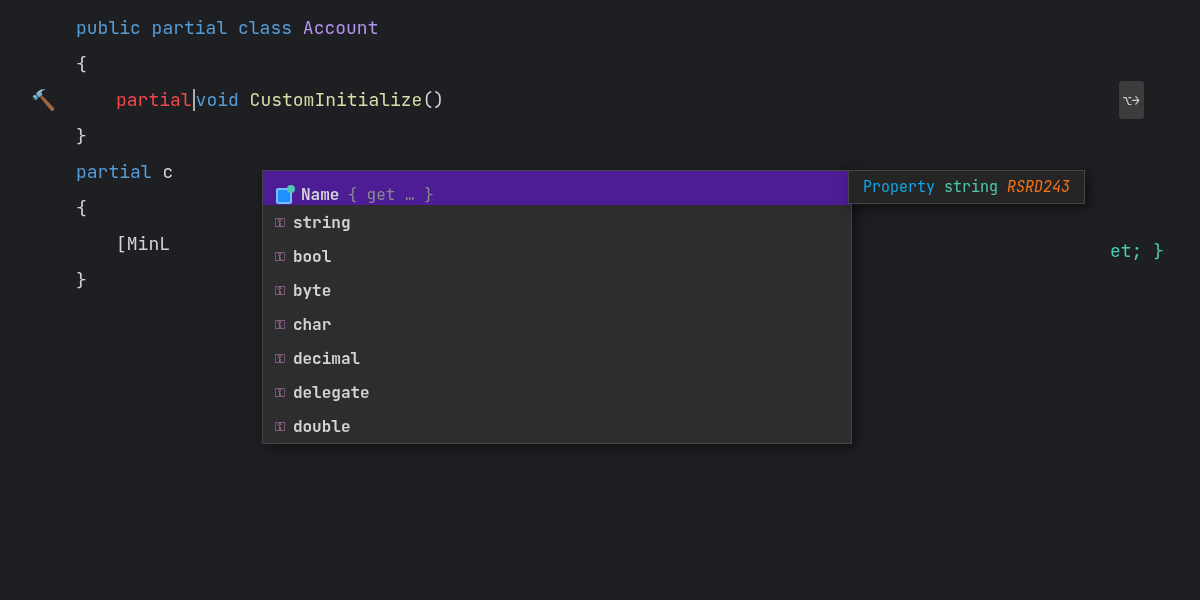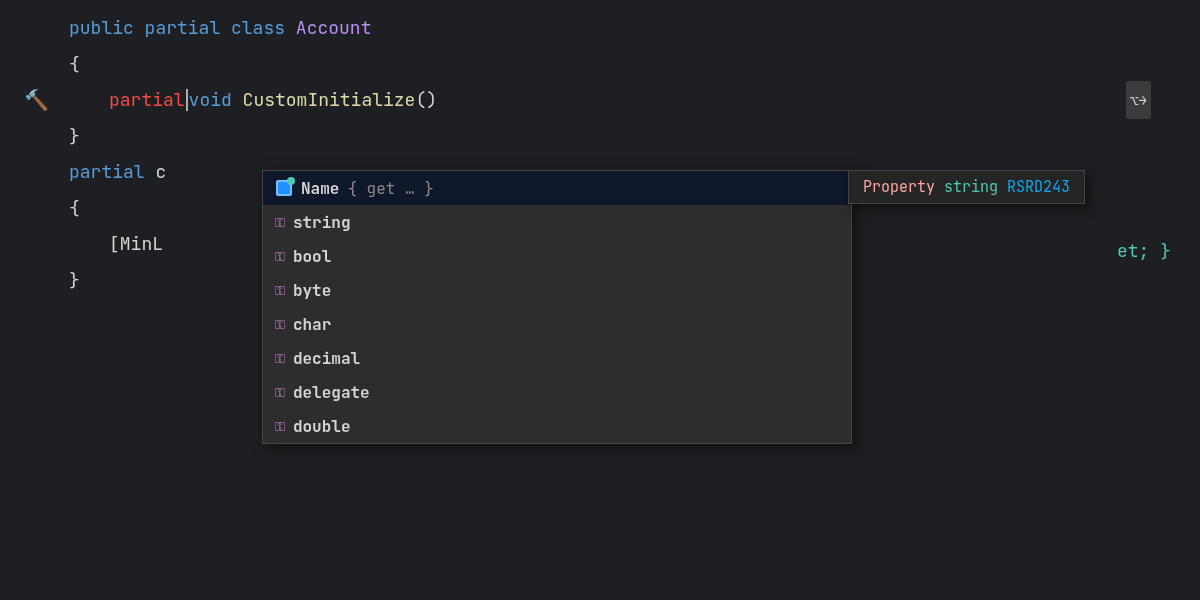--- a/index.html
+++ b/index.html
@@ -18,21 +18,21 @@
     }
 
     .editor-area {
       width: 100%;
       height: 100%;
       padding: 0;
       position: relative;
     }
 
     .code-container {
-      padding: 10px 9px;
+      padding: 10px 16px;
       position: relative;
     }
 
     .line {
       display: flex;
       align-items: center;
       height: 36px;
       padding: 0 20px 0 60px;
       position: relative;
       font-size: 18px;
@@ -90,21 +90,22 @@
       align-items: center;
       height: 34px;
       padding: 0 12px;
       font-size: 16px;
       color: #d4d4d4;
       cursor: pointer;
       gap: 8px;
     }
 
     .autocomplete-item.selected {
-      background-color: #0f172a;
+      background-color: #4c1d95;
+      align-items: flex-end;
     }
 
     .autocomplete-item .icon-prop {
       display: inline-flex;
       align-items: center;
       justify-content: center;
       width: 18px;
       height: 18px;
       font-size: 13px;
       flex-shrink: 0;
@@ -133,23 +134,23 @@
       background-color: #252526;
       border: 1px solid #454545;
       padding: 6px 14px;
       font-size: 15px;
       color: #d4d4d4;
       white-space: nowrap;
       box-shadow: 4px 4px 12px rgba(0,0,0,0.5);
       z-index: 101;
     }
 
-    .tooltip .prop-kw { color: #fca5a5; }
+    .tooltip .prop-kw { color: #0ea5e9; }
     .tooltip .type-kw { color: #4ec9b0; }
-    .tooltip .name-kw { color: #0ea5e9; }
+    .tooltip .name-kw { color: #f97316; font-style: italic; }
 
     
     .hint-bar {
       position: absolute;
       top: 130px;
       right: 0;
       display: flex;
       align-items: center;
       gap: 6px;
       padding: 0 20px;

